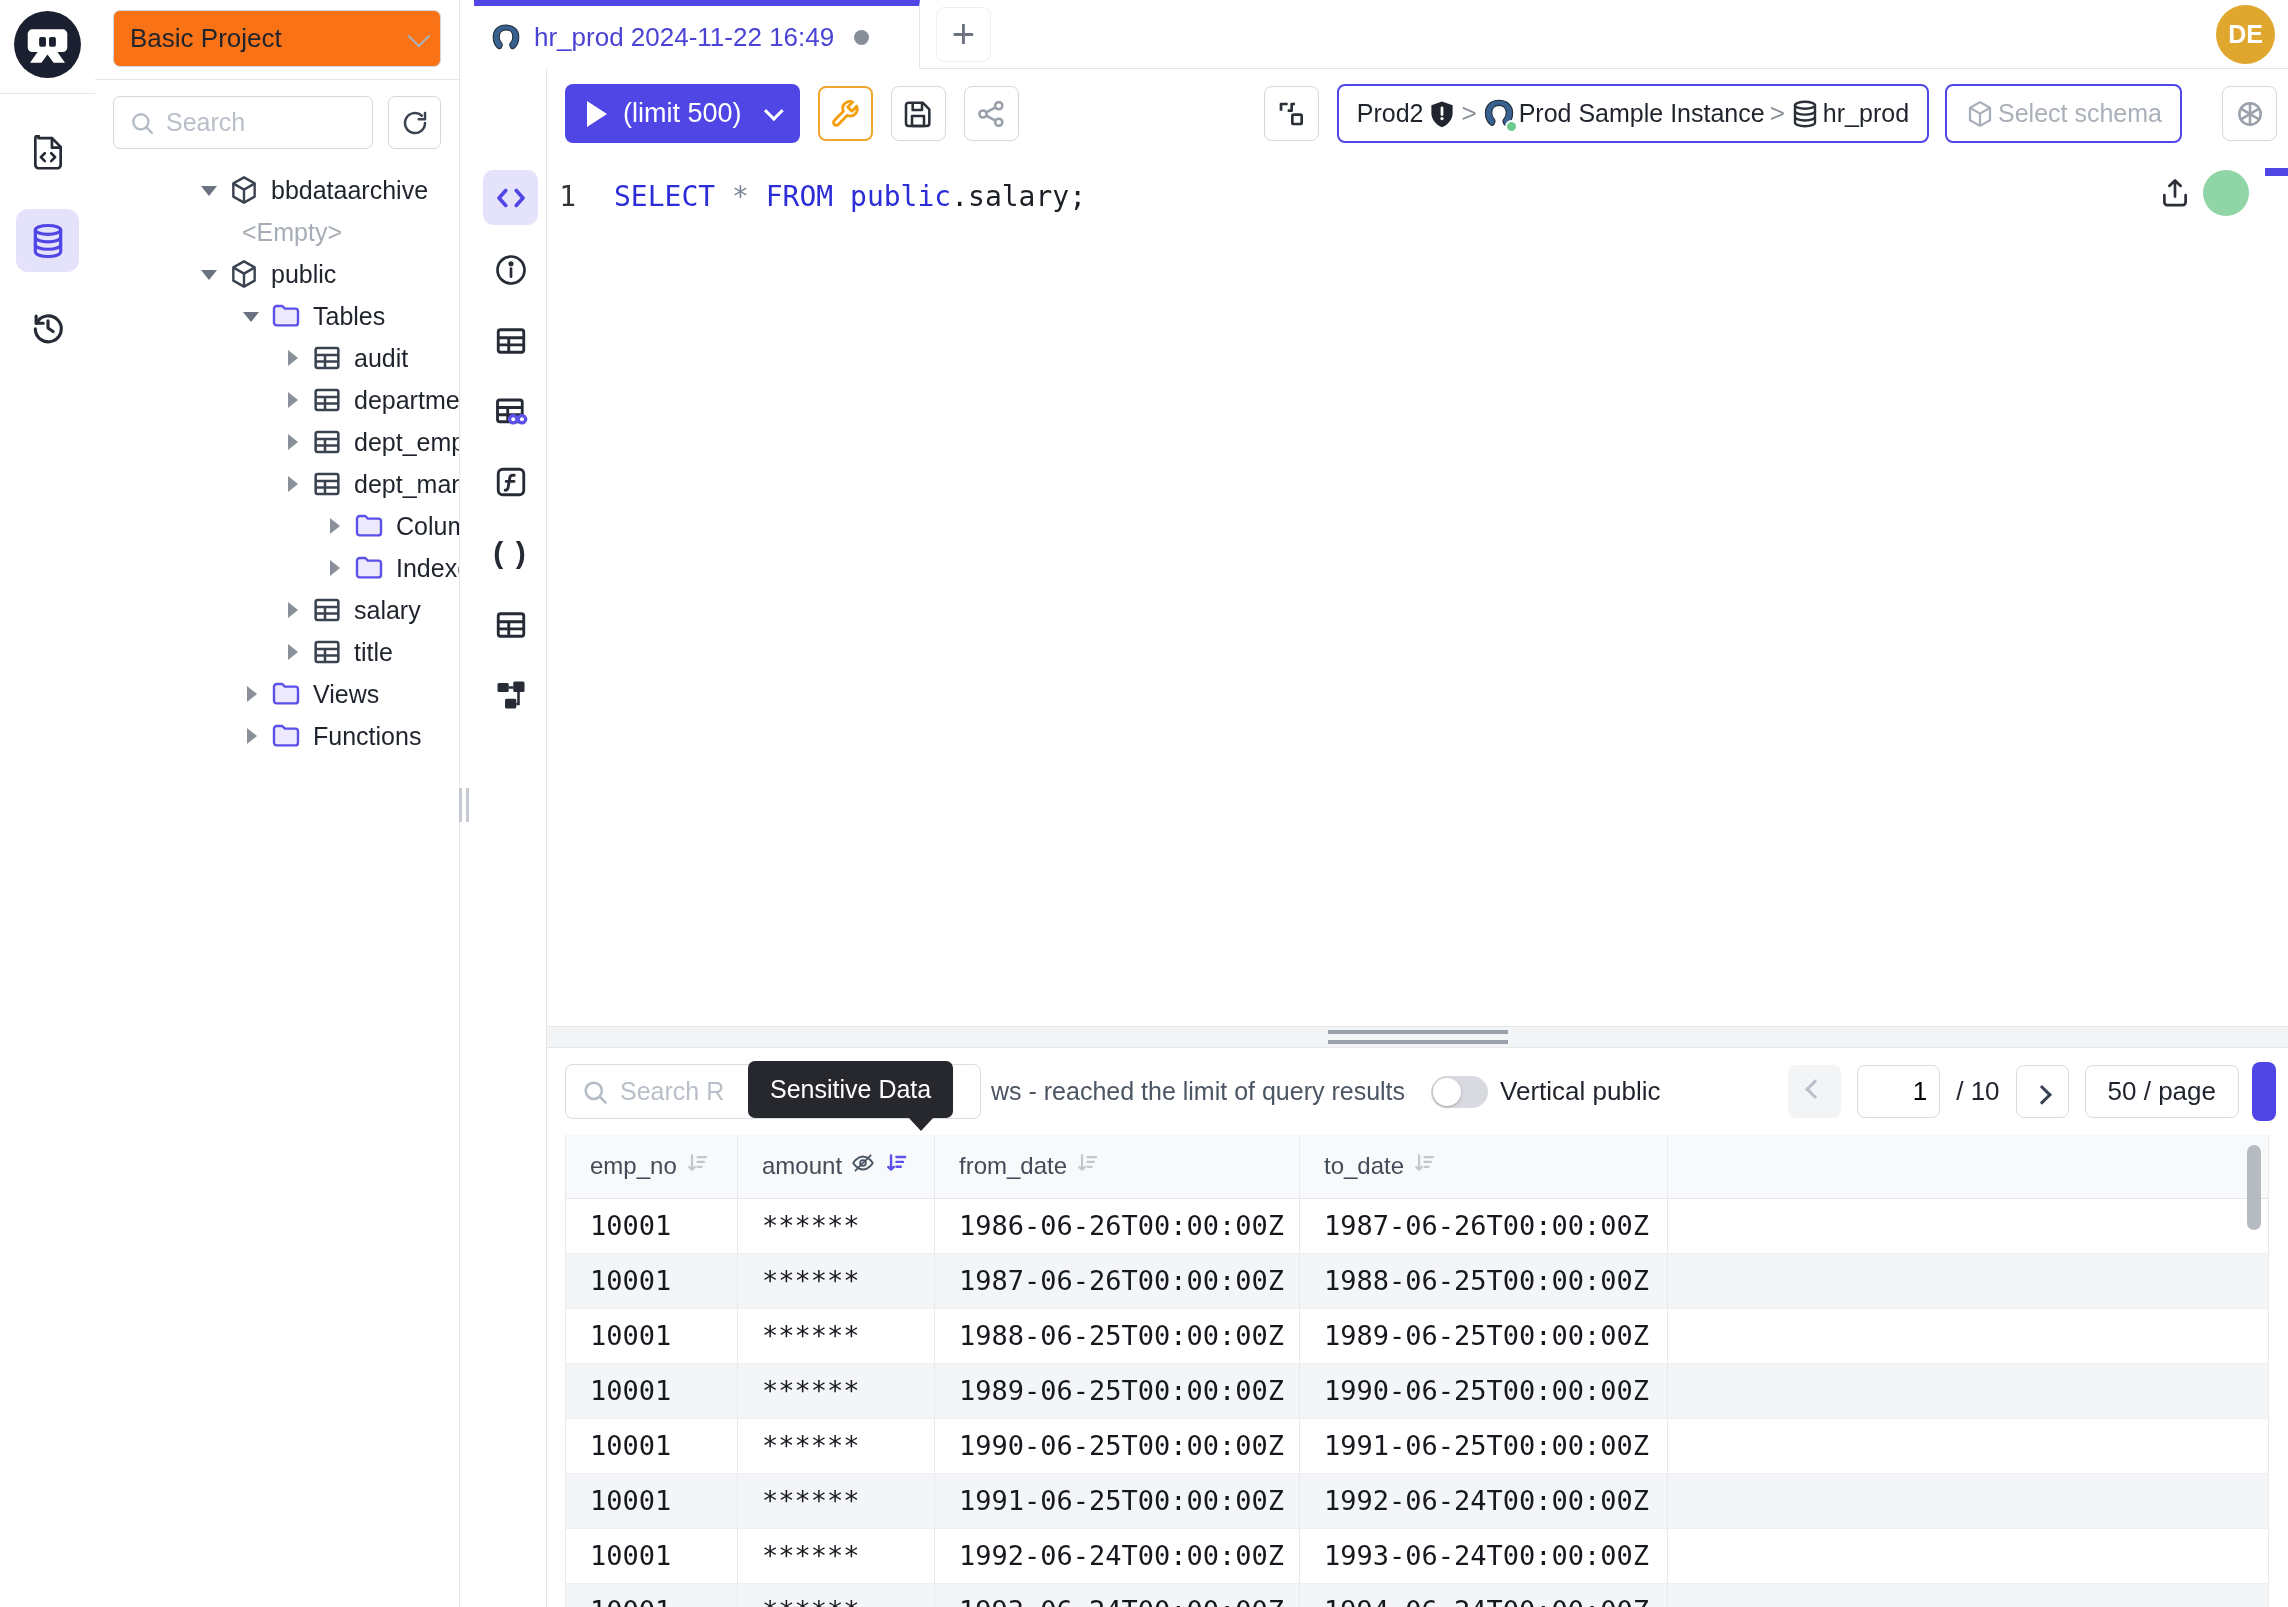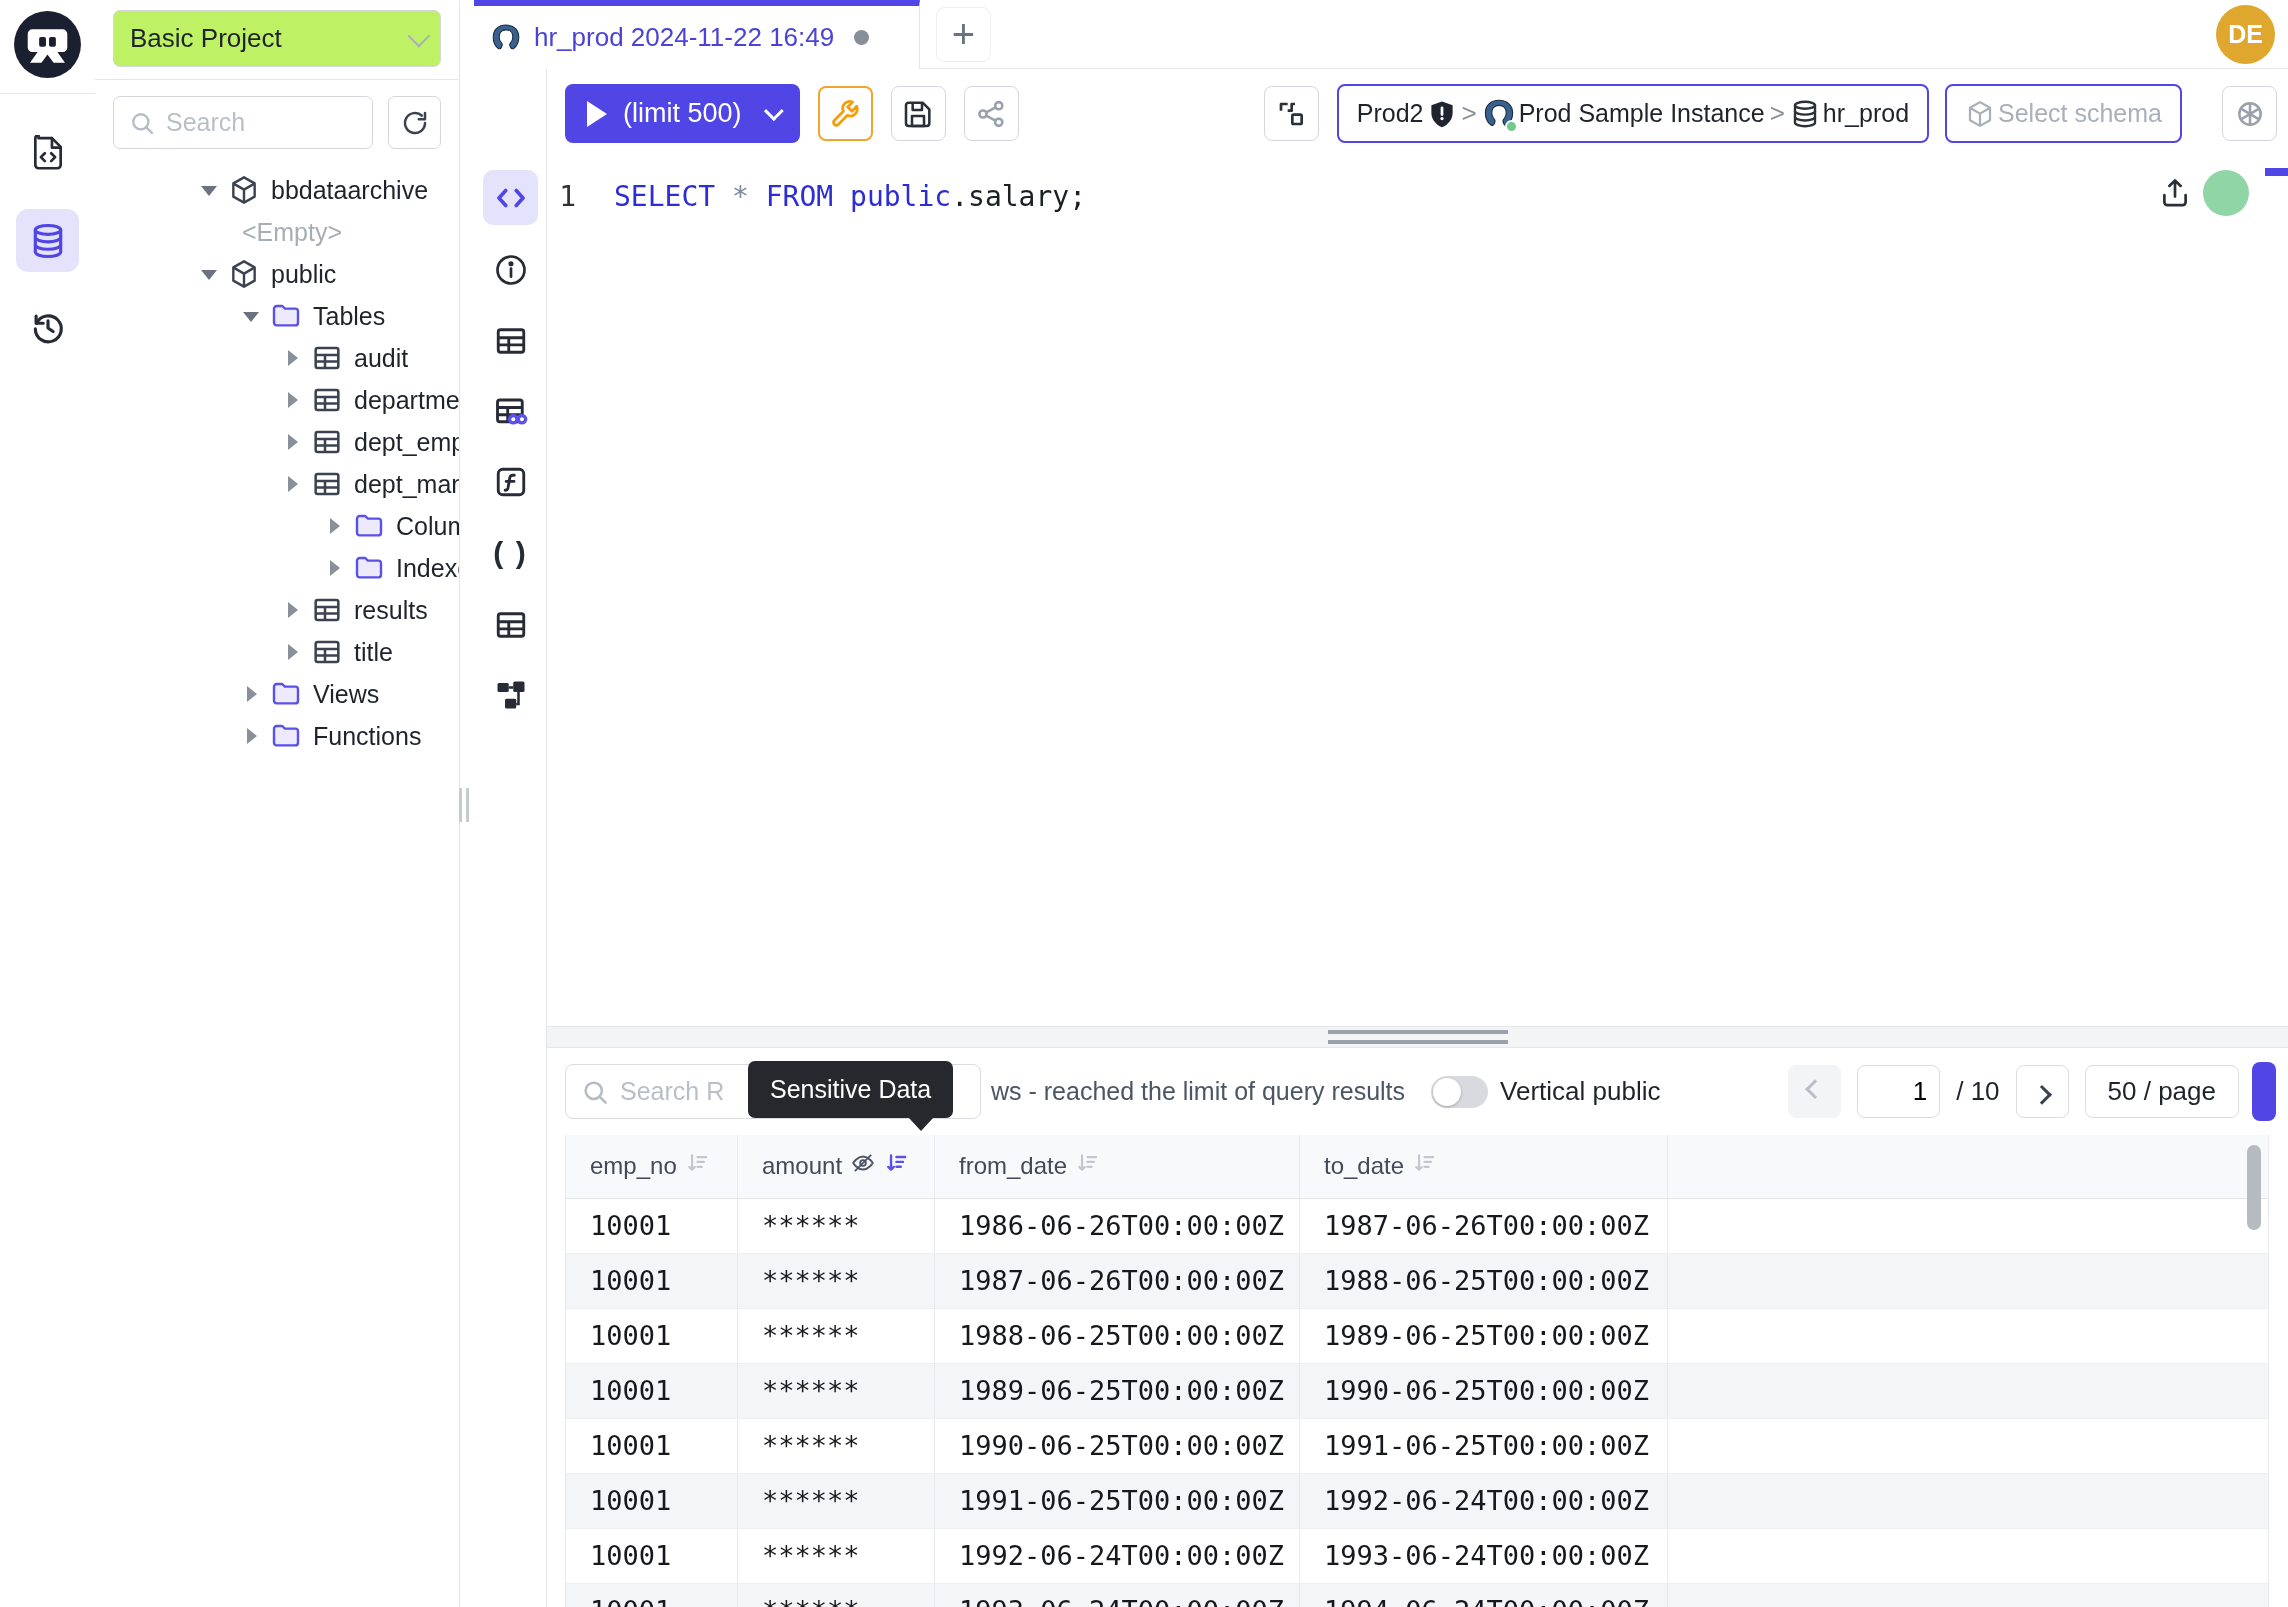--- a/index.html
+++ b/index.html
@@ -20,21 +20,21 @@
   .rail-btn { width:63px; height:63px; display:flex; align-items:center; justify-content:center;
               border-radius:12px; margin-bottom:24px; cursor:pointer; }
   .rail-btn svg { width:38px; height:38px; }
   .rail-btn.active { background:var(--accent-soft); }
 
   
   .sidebar { width:365px; flex:0 0 365px; border-right:1px solid var(--border);
              display:flex; flex-direction:column; }
   .project-row { padding:10px 18px 12px; border-bottom:1px solid var(--border); }
   .project-select { height:57px; border:1px solid var(--border-dark); border-radius:7px;
-                    display:flex; align-items:center; padding:0 16px; font-size:26px; cursor:pointer; background:#bef264; }
+                    display:flex; align-items:center; padding:0 16px; font-size:26px; cursor:pointer; background:#f97316; }
   .project-select .lbl { flex:1; }
   .chev-down { width:16px; height:16px; border-right:2.5px solid #aab0b9; border-bottom:2.5px solid #aab0b9;
                transform:rotate(45deg) translateY(-4px); }
   .search-row { display:flex; gap:15px; padding:16px 18px 6px; }
   .side-search { flex:1; height:53px; border:1px solid var(--border-dark); border-radius:7px;
                  display:flex; align-items:center; padding:0 14px; gap:10px; background:#fff; }
   .side-search input { border:0; outline:0; font-size:25px; width:100%; font-family:"Liberation Sans",sans-serif; color:#1f242c; }
   .side-search input::placeholder, .res-search input::placeholder { color:#b9bfc8; }
   .side-search svg { width:28px; height:28px; flex:0 0 28px; }
   .refresh-btn { width:53px; height:53px; border:1px solid var(--border-dark); border-radius:7px;
@@ -299,21 +299,21 @@
               <path d="M3 6.5a2 2 0 0 1 2-2h4.2l2 2H19a2 2 0 0 1 2 2v8.5a2 2 0 0 1-2 2H5a2 2 0 0 1-2-2V6.5z"></path>
             </svg></span>
           <span>Indexes</span>
         </div>
         <div class="tree-row" style="padding-left: 186px;">
           <span class="caret right"></span>
           <span class="tree-ic"><svg viewBox="0 0 24 24" fill="none" stroke="#3b4351" stroke-width="1.9">
               <rect x="3.5" y="4.5" width="17" height="15" rx="1.5"></rect>
               <path d="M3.5 9.8h17M10.5 9.8V19.5M3.5 14.6h17"></path>
             </svg></span>
-          <span>results</span>
+          <span>salary</span>
         </div>
         <div class="tree-row" style="padding-left: 186px;">
           <span class="caret right"></span>
           <span class="tree-ic"><svg viewBox="0 0 24 24" fill="none" stroke="#3b4351" stroke-width="1.9">
               <rect x="3.5" y="4.5" width="17" height="15" rx="1.5"></rect>
               <path d="M3.5 9.8h17M10.5 9.8V19.5M3.5 14.6h17"></path>
             </svg></span>
           <span>title</span>
         </div>
         <div class="tree-row" style="padding-left: 145px;">

